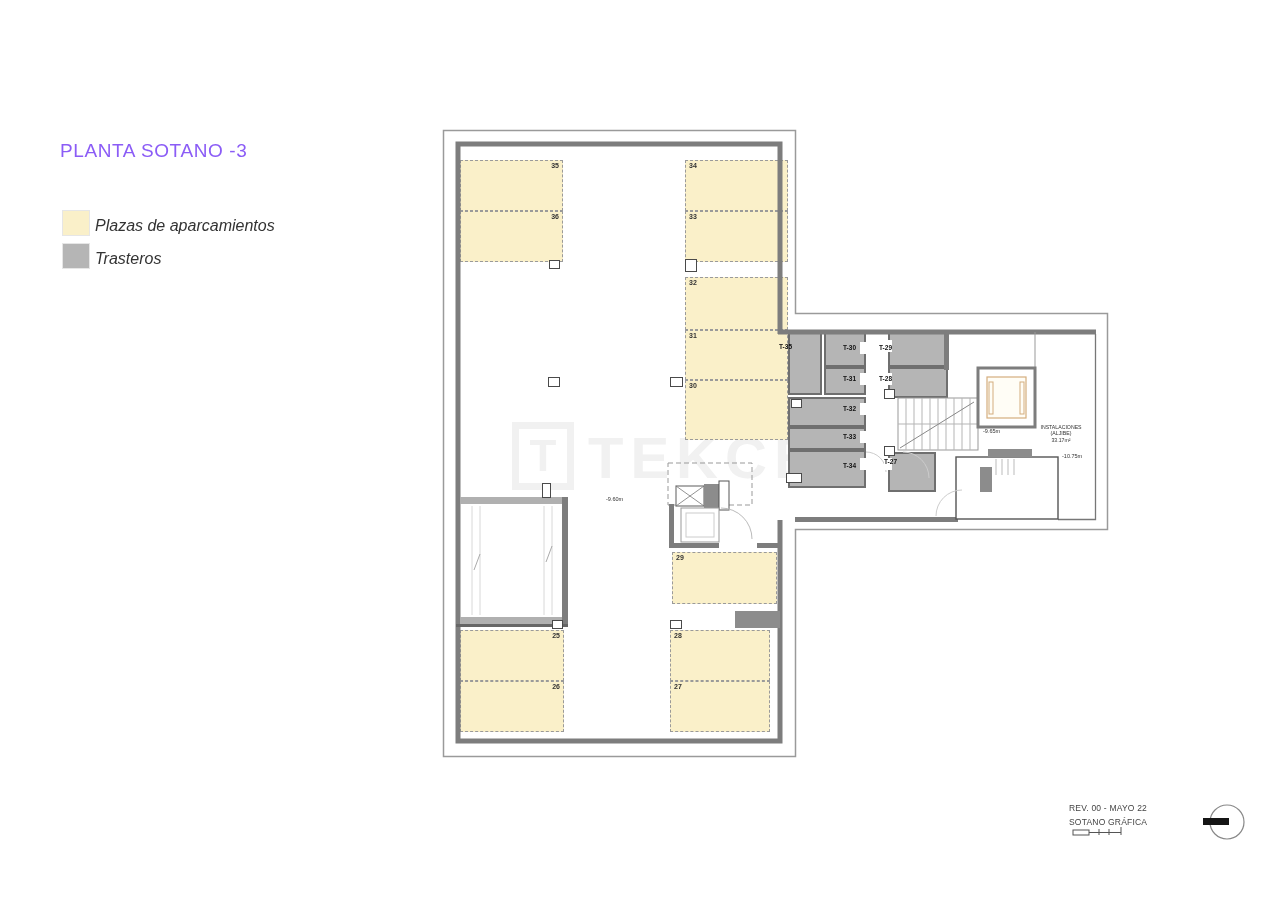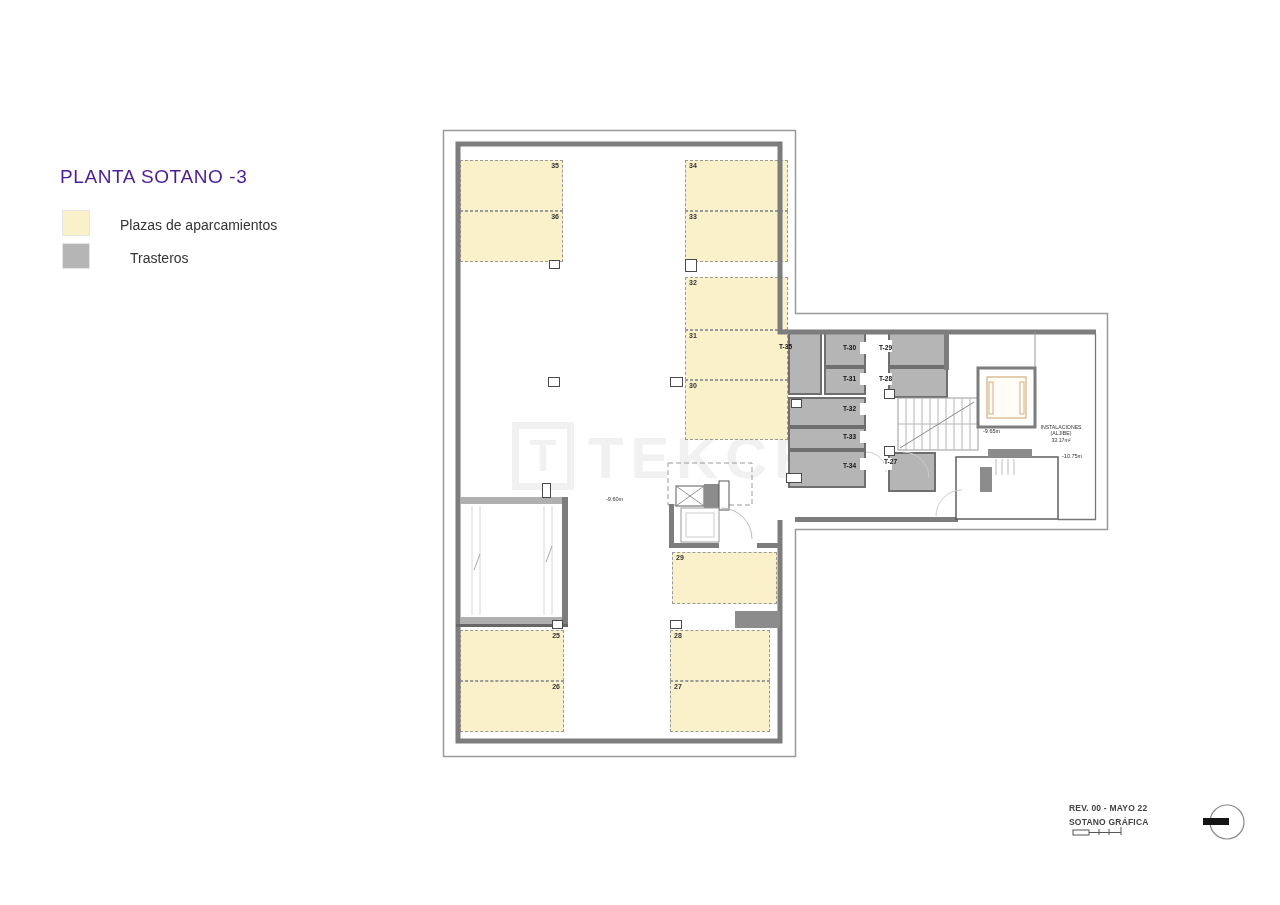--- a/index.html
+++ b/index.html
@@ -1,52 +1,52 @@
 <!DOCTYPE html>
 <html><head>
 <meta charset="utf-8">
 <style>
   html,body{margin:0;padding:0;background:#fff;}
   .canvas{
     position:relative;width:1280px;height:905px;background:#fff;overflow:hidden;
     font-family:"Liberation Sans", sans-serif;color:#333;
   }
   
-  .title{position:absolute;left:60px;top:166px;font-size:19px;letter-spacing:.6px;color:#4c1d95;z-index:5;}
+  .title{position:absolute;left:60px;top:140px;font-size:19px;letter-spacing:.6px;color:#8b5cf6;z-index:5;}
   .legend-swatch{position:absolute;width:28px;height:26px;z-index:5;border:1px solid #e6e6e6;box-sizing:border-box;}
-  .legend-label{position:absolute;left:120px;font-size:14px;color:#333;z-index:5;}
+  .legend-label{position:absolute;left:95px;font-size:16px;color:#333;z-index:5;font-style:italic;}
   
   .wm{position:absolute;z-index:1;color:#f1f1f1;font-weight:700;}
   .wm-box{left:512px;top:422px;width:62px;height:68px;border:7px solid #f1f1f1;box-sizing:border-box;
           display:flex;align-items:center;justify-content:center;font-size:44px;}
   .wm-text{left:588px;top:424px;font-size:58px;letter-spacing:7px;}
   
   svg.linework{position:absolute;left:0;top:0;z-index:3;}
   .pspace{position:absolute;background:#FAF0C9;border:1px dashed #9a9a9a;box-sizing:border-box;z-index:2;}
   .pnum{position:absolute;top:1px;font-size:7px;font-weight:700;color:#333;}
   .pnum-r{right:3px;} .pnum-l{left:3px;}
   .sroom{position:absolute;background:#B5B5B5;border:2px solid #6f6f6f;box-sizing:border-box;z-index:2;}
   .slabel{position:absolute;font-size:6.5px;font-weight:600;color:#111;z-index:4;white-space:nowrap;}
   .col{position:absolute;background:#fff;border:1.5px solid #4a4a4a;box-sizing:border-box;z-index:4;}
   .ann{position:absolute;font-size:5.5px;color:#333;z-index:4;white-space:nowrap;}
   .ann-block{position:absolute;left:1030px;top:424px;width:62px;text-align:center;
              font-size:5.2px;line-height:6.4px;color:#333;z-index:4;}
   
-  .footer-text{position:absolute;font-size:8.5px;color:#444;z-index:5;letter-spacing:.2px;font-weight:bold;}
+  .footer-text{position:absolute;font-size:8.5px;color:#444;z-index:5;letter-spacing:.2px;}
 </style>
 </head>
 <body>
 
 <div class="canvas">
 
   <div class="title">PLANTA SOTANO -3</div>
   <div class="legend-swatch" style="left: 62px; top: 210px; background: rgb(250, 240, 201);"></div>
   <div class="legend-label" style="top:217px;">Plazas de aparcamientos</div>
   <div class="legend-swatch" style="left: 62px; top: 243px; background: rgb(181, 181, 181);"></div>
-  <div class="legend-label" style="top:250px;margin-left:10px;">Trasteros</div>
+  <div class="legend-label" style="top:250px;">Trasteros</div>
 
   <div class="wm wm-box">T</div>
   <div class="wm wm-text">TEKCE</div>
 
   <div class="pspace" style="left:460px;top:160px;width:103px;height:51px;">
       <span class="pnum pnum-r">35</span>
     </div>
   <div class="pspace" style="left:460px;top:211px;width:103px;height:51px;">
       <span class="pnum pnum-r">36</span>
     </div>

